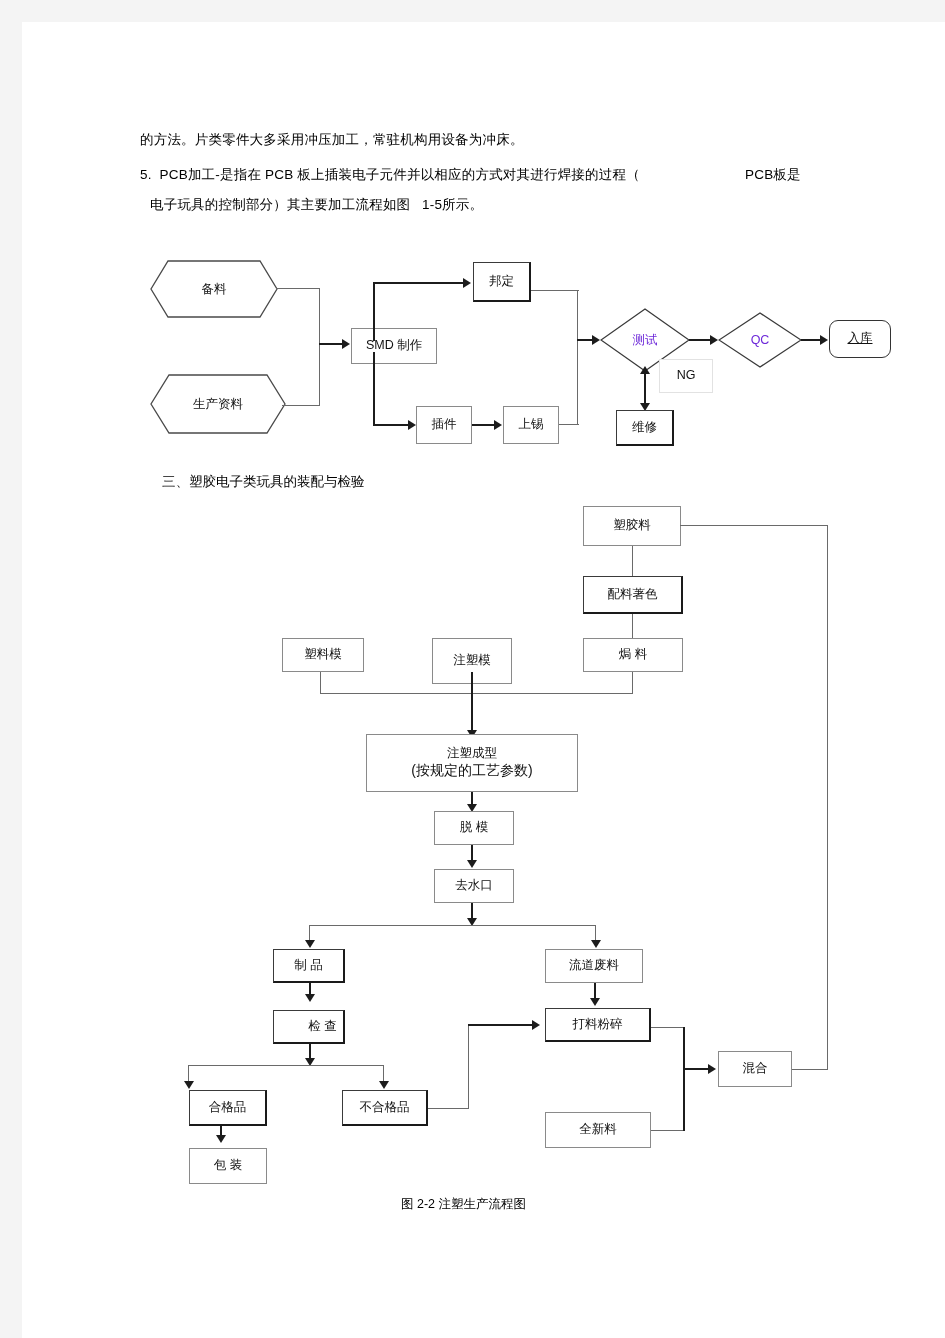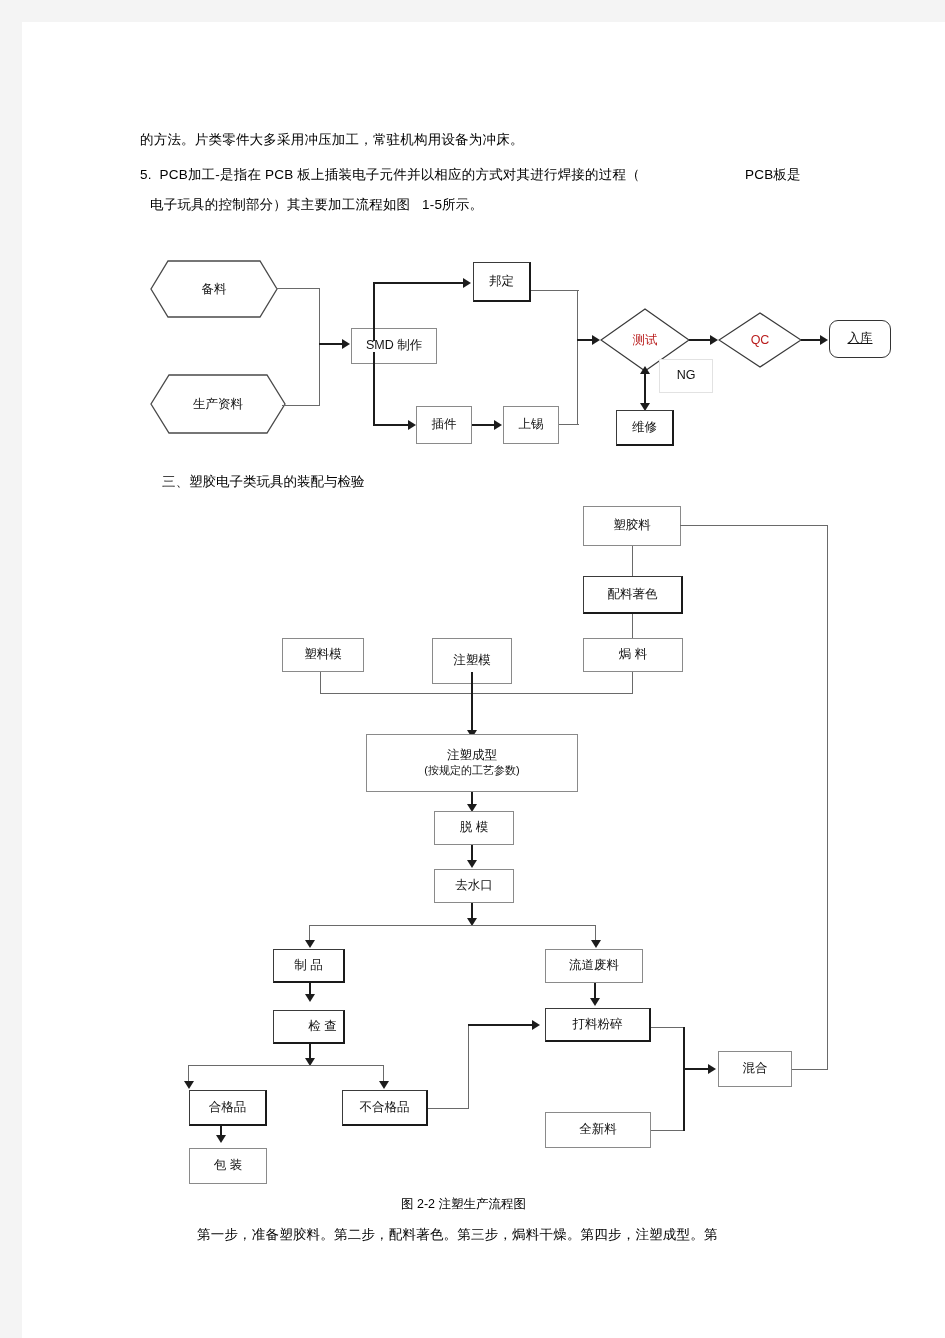--- a/index.html
+++ b/index.html
@@ -66,21 +66,21 @@
     position: absolute; left:0; top:0; width:100%; height:100%;
     display:flex; align-items:center; justify-content:center;
     font-size:12.5px; color:#111;
   }
 
   .diamondwrap { position: absolute; }
   .diamondwrap svg { position:absolute; left:0; top:0; }
   .diamondlabel {
     position:absolute; left:0; top:0; width:100%; height:100%;
     display:flex; align-items:center; justify-content:center;
-    font-size:12.5px; color:#b91c1c;
+    font-size:12.5px; color:#6d28d9;
   }
 
   
   .ln { position: absolute; background: #1c1c1c; }
   .ln.h { height: 1.6px; }
   .ln.v { width: 1.6px; }
   .ln.thin { background: #6a6a6a; }
   .ln.thin.h { height: 1.2px; }
   .ln.thin.v { width: 1.2px; }
 
@@ -231,21 +231,21 @@
 
     <div class="ln thin v" style="left:298px; top:650px; height:22px;"></div>
     <div class="ln thin v" style="left:610px; top:650px; height:22px;"></div>
     <div class="ln thin h" style="left:298px; top:671px; width:313px;"></div>
 
     <div class="ln v" style="left:449px; top:650px; height:64px;"></div>
     <div class="ah down" style="left:445px; top:708px;"></div>
 
     <div class="node plain twoline" style="left:344px; top:712px; width:212px; height:58px;">
       <span>注塑成型</span>
-      <span style="font-size:11px;">(按规定的工艺参数)</span>
+      <span style="font-size:14px;">(按规定的工艺参数)</span>
     </div>
 
     <div class="ln v" style="left:449px; top:770px; height:16px;"></div>
     <div class="ah down" style="left:445px; top:782px;"></div>
 
     <div class="node plain" style="left:412px; top:789px; width:80px; height:34px;">
       <span>脱  模</span>
     </div>
 
     <div class="ln v" style="left:449px; top:823px; height:18px;"></div>
@@ -330,15 +330,14 @@
       <span>混合</span>
     </div>
 
     <div class="ln thin h" style="left:770px; top:1047px; width:36px;"></div>
     <div class="ln thin v" style="left:805px; top:503px; height:545px;"></div>
     <div class="ln thin h" style="left:658px; top:503px; width:148px;"></div>
   </div>
 
   <div class="txt caption" style="left:379px; top:1175px;">图 2-2 注塑生产流程图</div>
 
-  <div class="txt para" style="left:175px; top:1205px;">第一步，准备塑胶料。第二步，配料著色。第三步，焗料干燥。第四步，注塑成型。第</div>
 
 </div>
 
 </body></html>

